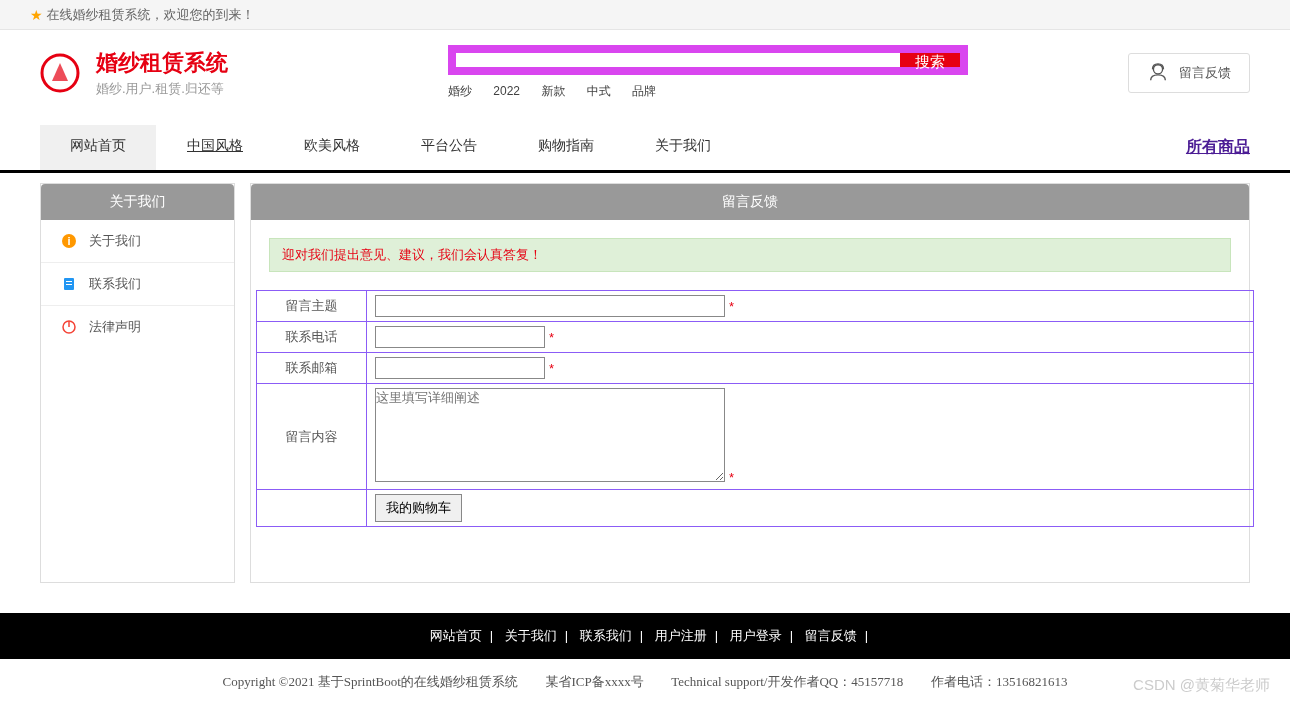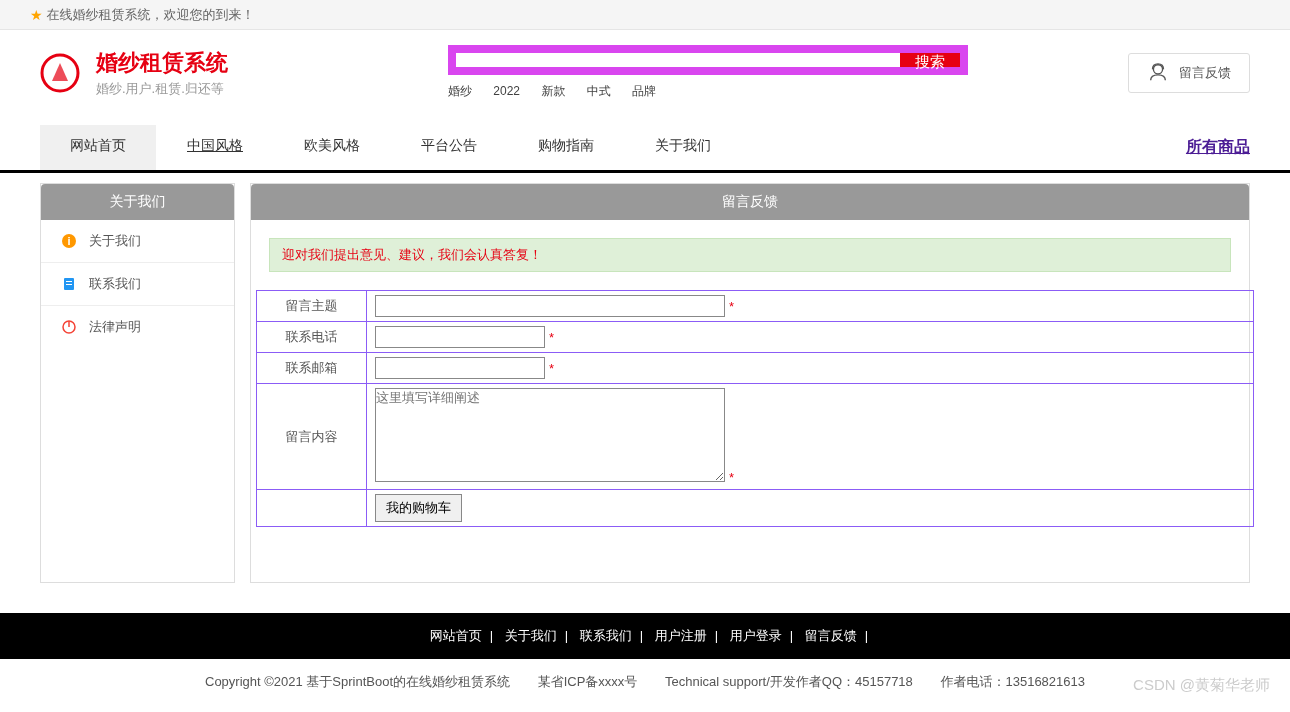--- a/index.html
+++ b/index.html
@@ -57,21 +57,21 @@
     .form-input.short { width: 170px; }
     .form-textarea { width: 350px; height: 94px; border: 1px solid #888; padding: 0; font-family: Liberation Sans, sans-serif; font-size: 13px; resize: both; }
     .required { color: #e60012; margin-left: 4px; }
     .submit-btn { padding: 4px 10px; border: 1px solid #888; background: #f0f0f0; cursor: pointer; font-size: 13px; }
     
     .footer-nav { background: #000; color: #fff; text-align: center; padding: 14px 0; margin-top: 20px; font-size: 13px; }
     .footer-nav a { color: #fff; text-decoration: none; margin: 0 8px; }
     .footer-nav span { color: #fff; }
     
     .footer-info { text-align: center; padding: 14px 0; color: #555; font-size: 13px; position: relative; }
-    .footer-info span { margin: 0 12px; }
+    .footer-info span { margin: 0 12px; font-family: Liberation Serif, serif; }
     .watermark { position: absolute; right: 20px; bottom: 10px; color: #ccc; font-size: 15px; }
   </style>
 </head>
 <body>
 
 <div class="top-bar">
   <div class="top-left">
     <span class="star-icon">★</span>
     <span>在线婚纱租赁系统，欢迎您的到来！</span>
   </div>

